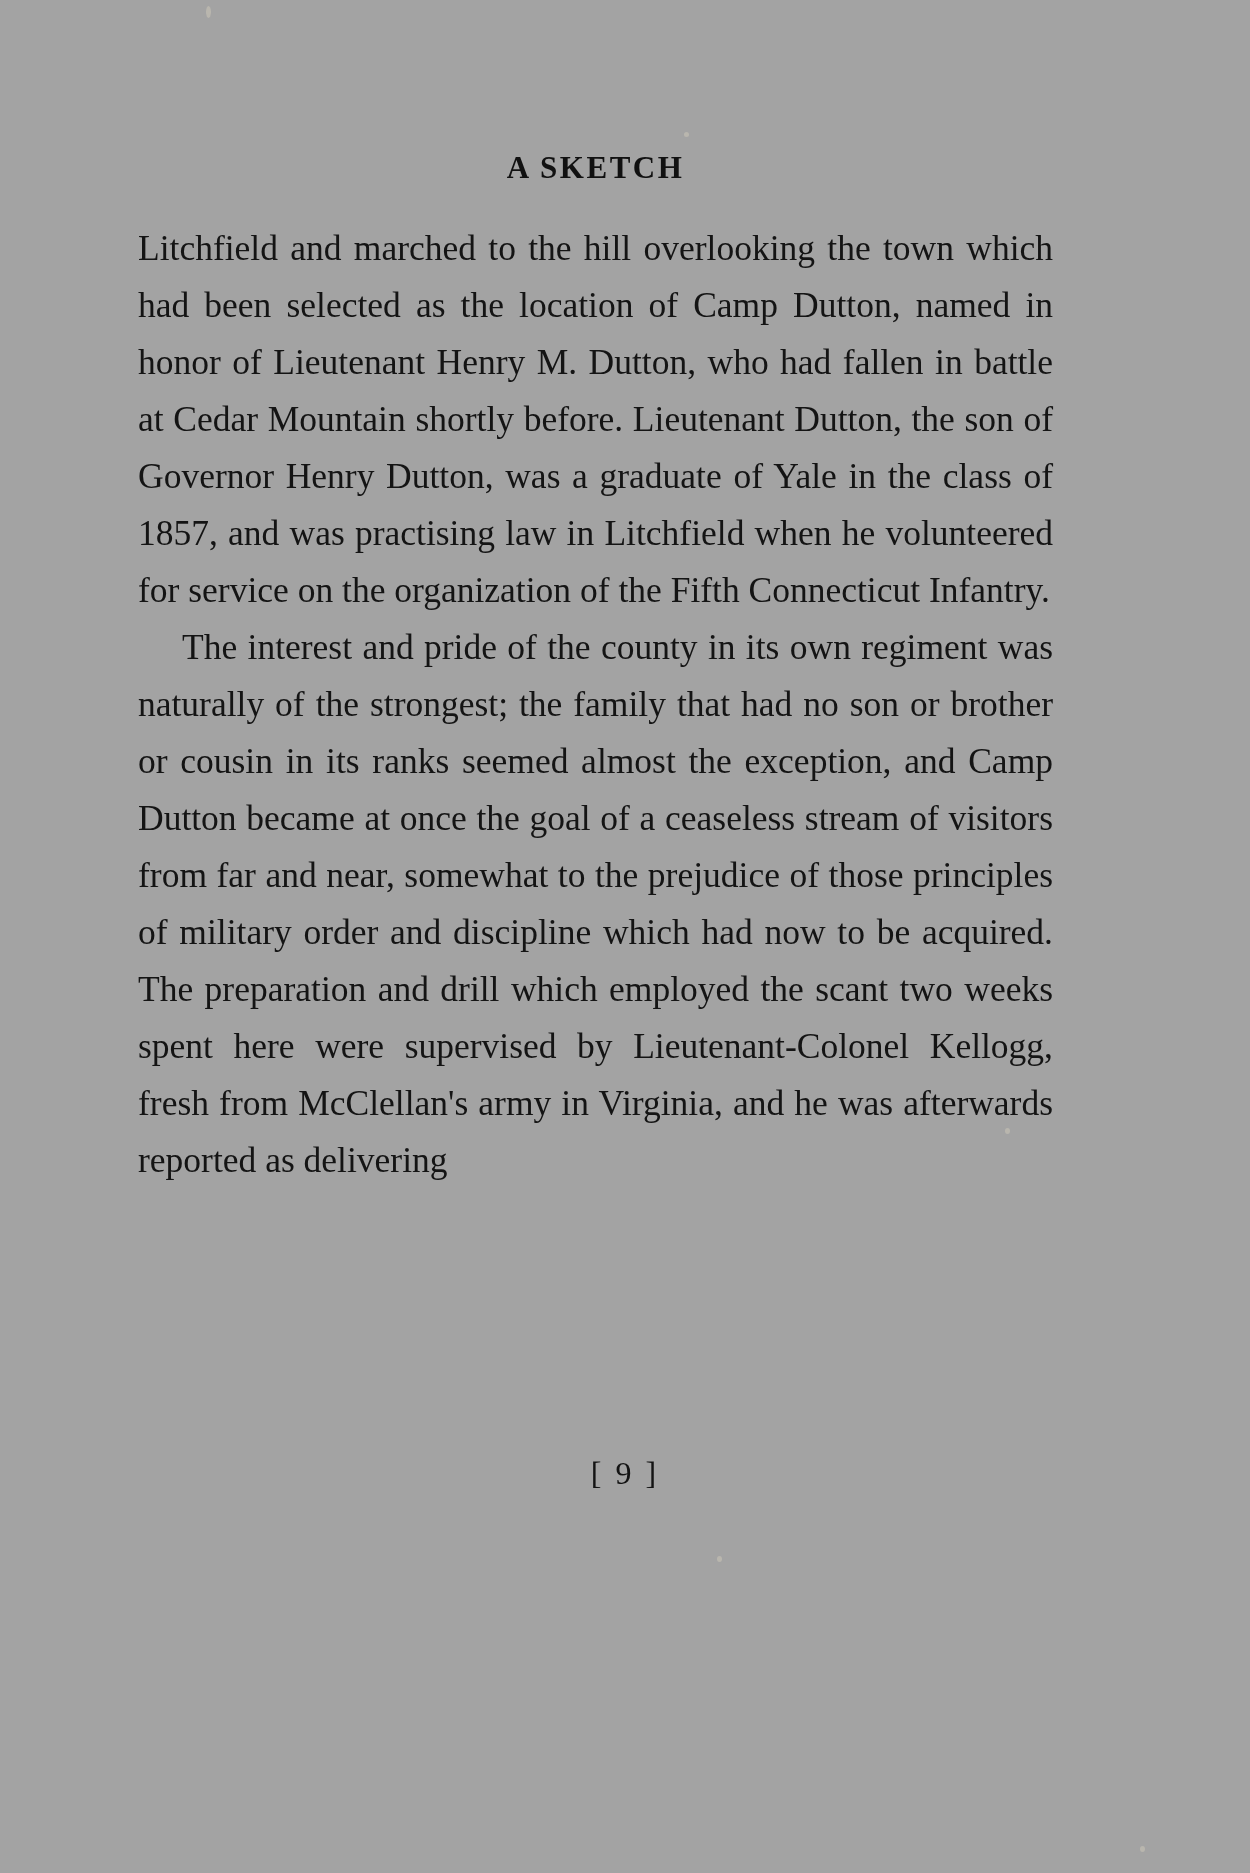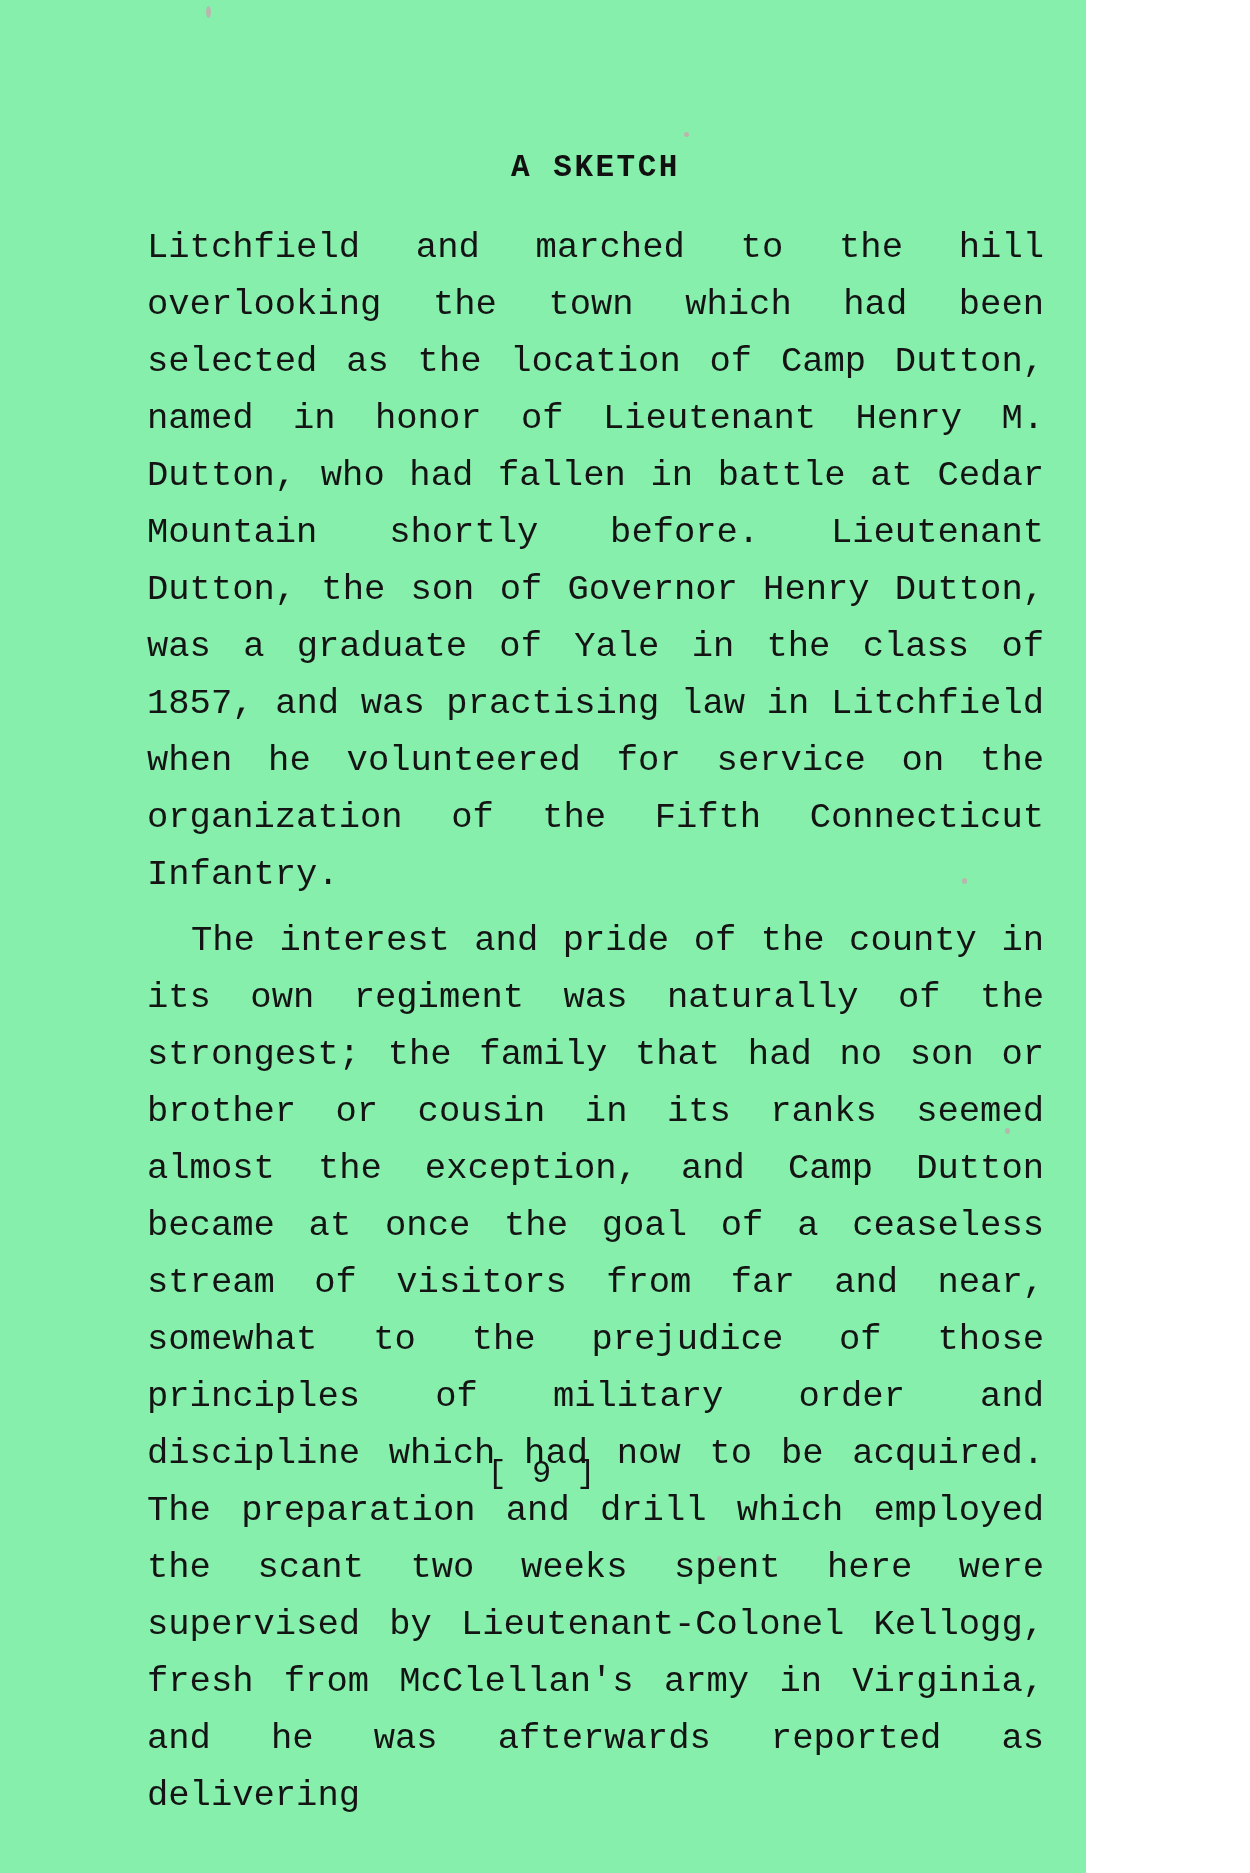--- a/index.html
+++ b/index.html
@@ -2,25 +2,25 @@
 <html><head>
 <meta charset="utf-8">
 <style>
   html, body {
     margin: 0;
     padding: 0;
     background: #ffffff;
   }
   .page {
     position: relative;
-    width: 1086px;
+    width: 1250px;
     height: 1873px;
-    background: #86efac;
+    background: #a3a3a3;
     overflow: hidden;
-    font-family: Liberation Mono, monospace;
+    font-family: Liberation Serif, serif;
     color: #151515;
   }
   .content {
     position: absolute;
     left: 138px;
     top: 150px;
     width: 915px;
   }
   .running-head {
     text-align: center;
@@ -31,21 +31,21 @@
     color: #111;
   }
   .body-text {
     font-size: 35.5px;
     line-height: 57px;
     text-align: justify;
     text-justify: inter-word;
     color: #141414;
   }
   .body-text p {
-    margin: 9px;
+    margin: 0;
   }
   .body-text p.indent {
     text-indent: 44px;
   }
   .folio {
     position: absolute;
     left: 0;
     right: 0;
     top: 1455px;
     text-align: center;

